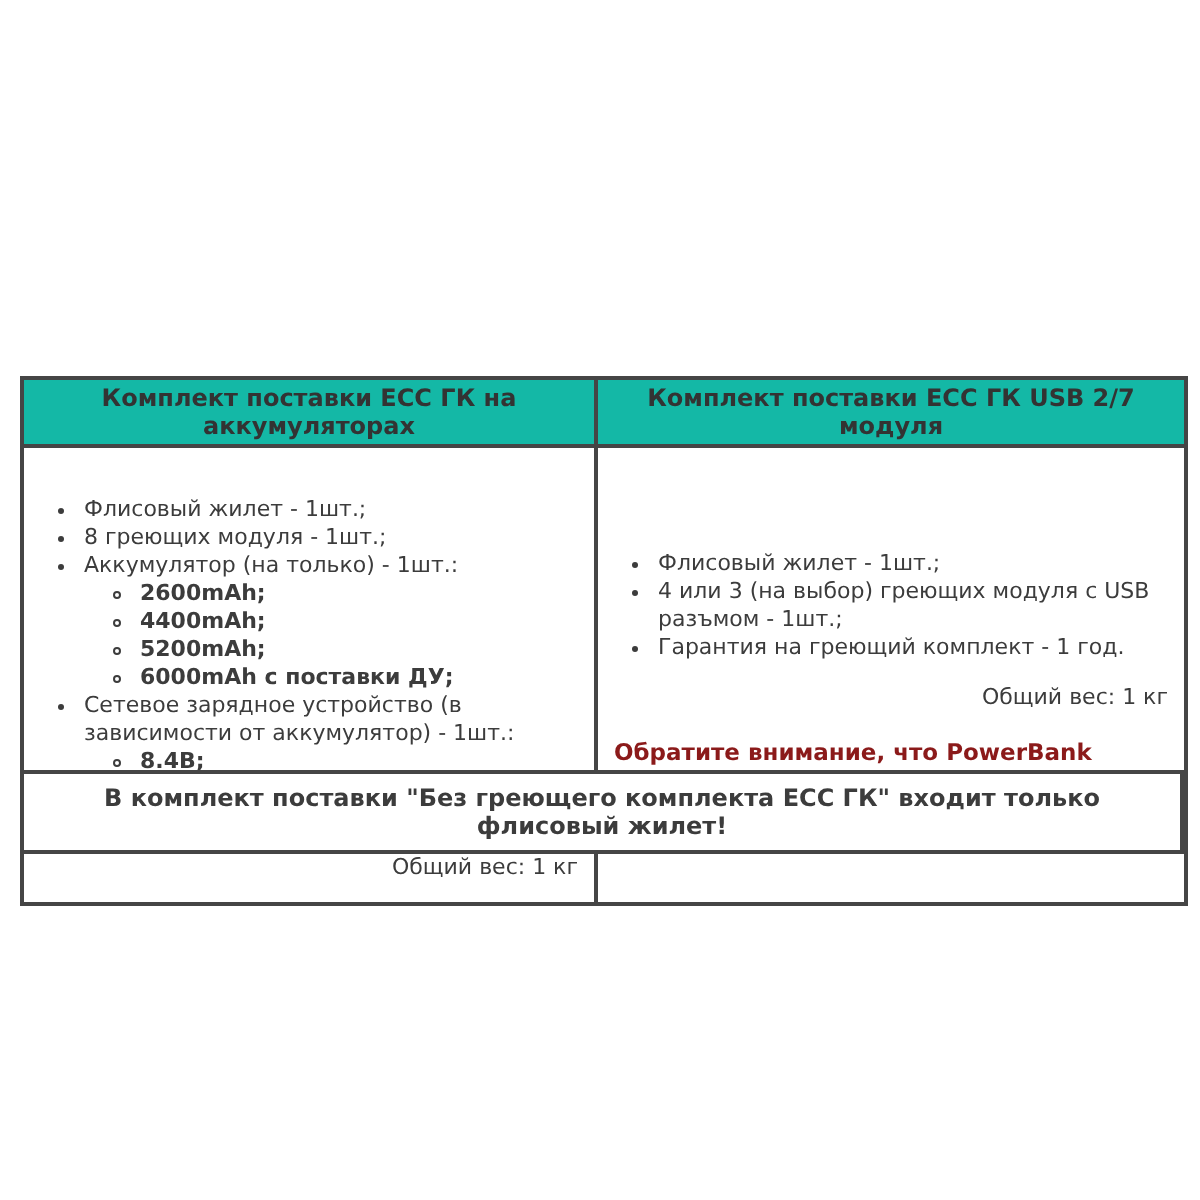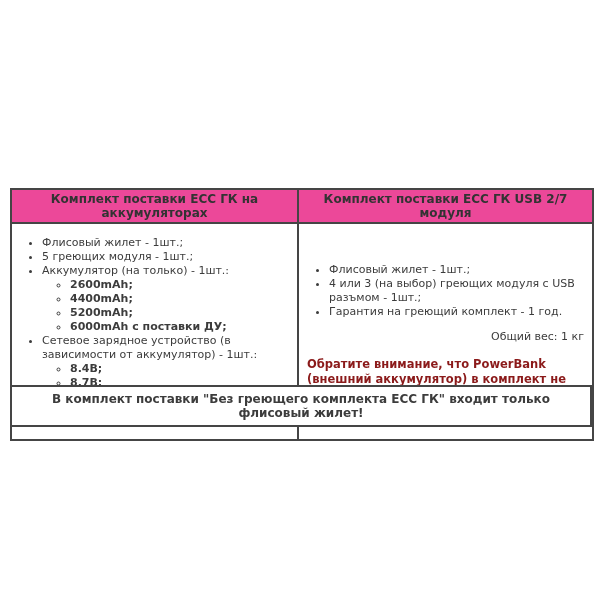--- a/index.html
+++ b/index.html
@@ -32,27 +32,27 @@
     border: 2px solid #454545;
   }
   table.spec-table th {
     height: 16px;
     padding: 2px 4px;
     font-size: 12px;
     font-weight: bold;
     text-align: center;
     color: #333333;
     border-bottom-width: 1px;
-    background: #ec4899;
+    background: #14b8a6;
   }
   col.left-col  { width: 287px; }
   col.right-col { width: 295px; }
   table.spec-table td {
     vertical-align: middle;
-    padding: 12px 8px 10px 8px;
+    padding: 24px 8px 10px 8px;
     font-size: 11px;
     line-height: 14px;
     color: #3c3c3c;
   }
   td.cell-left { vertical-align: middle; }
   ul.main-list {
     margin: 0;
     padding: 0 0 0 22px;
     list-style-type: disc;
   }
@@ -107,21 +107,21 @@
     </thead>
     <tbody>
       <tr>
 
         <td class="cell-left">
           <ul class="main-list">
             <li>
               <span>Флисовый жилет - 1шт.;</span>
             </li>
             <li>
-              <span>5 греющих модуля - 1шт.;</span>
+              <span>8 греющих модуля - 1шт.;</span>
             </li>
             <li>
               <span>Аккумулятор (на только) - 1шт.:</span>
               <ul class="sub-list">
                 <li>
                   <span>2600mAh;</span>
                 </li>
                 <li>
                   <span>4400mAh;</span>
                 </li>

